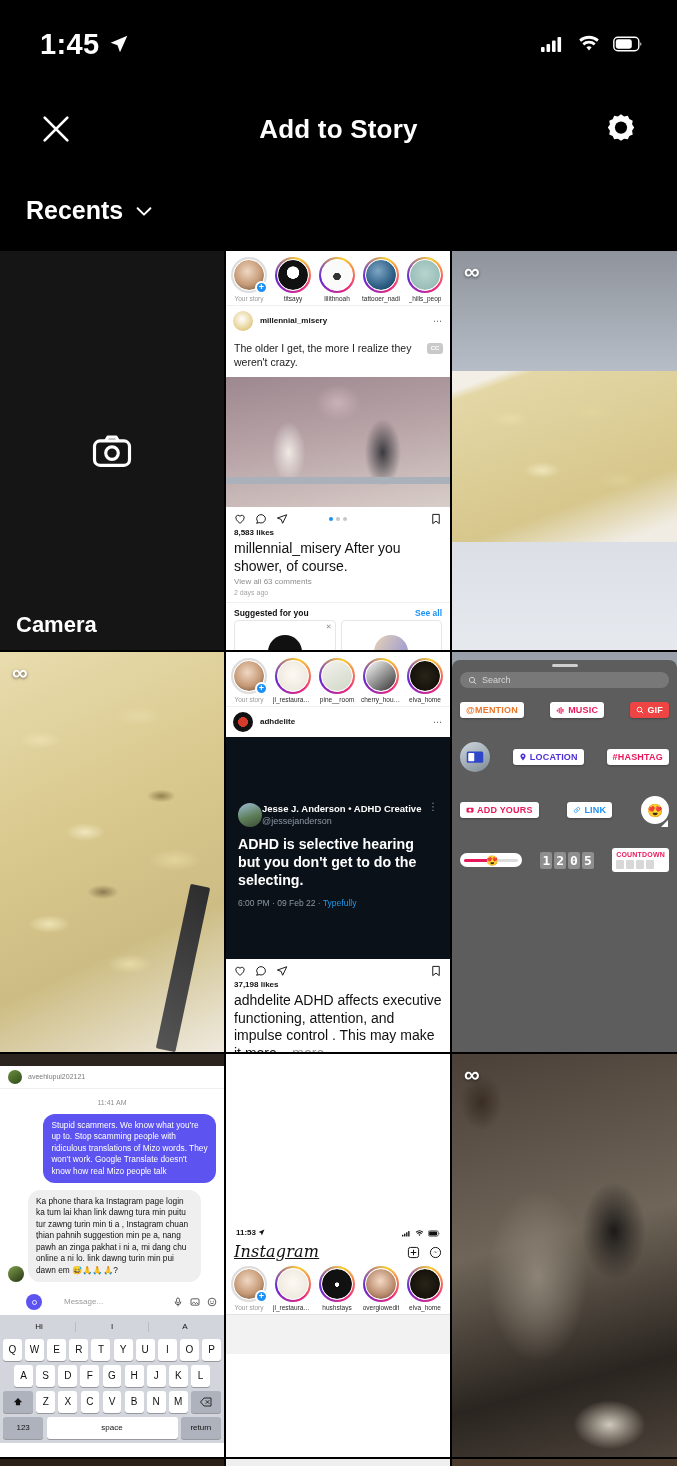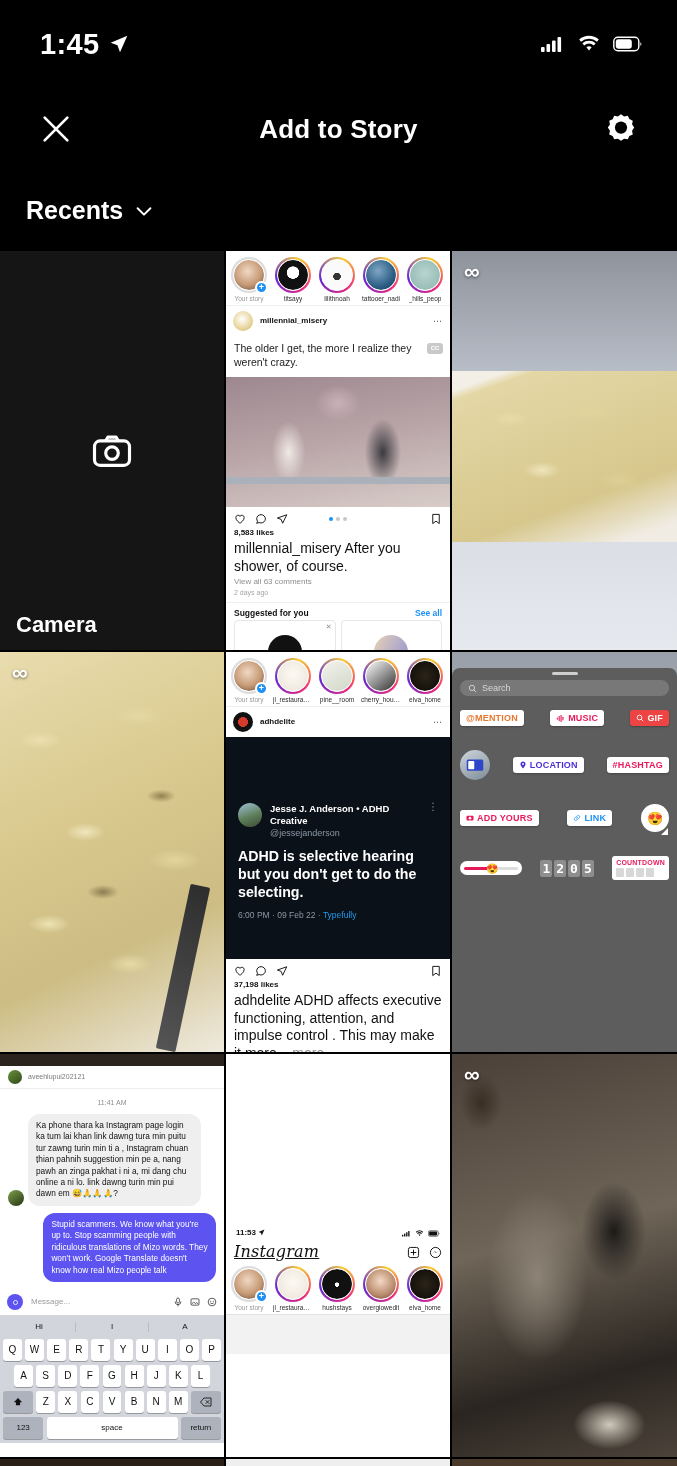--- a/index.html
+++ b/index.html
@@ -118,21 +118,21 @@
           padding:5px 8px 2px; display:flex; justify-content:space-between; }
   .sugg-t { font-size:8.5px; font-weight:700; color:#111; }
   .sugg-a { font-size:8.5px; color:#1d90f5; font-weight:600; }
   .suggcards { display:flex; gap:5px; padding:0 8px; }
   .suggcard { flex:1; height:46px; border:1px solid #e6e6e6; border-radius:4px;
               position:relative; overflow:hidden; background:#fff; }
   .sc-x { position:absolute; right:3px; top:2px; font-size:7px; color:#8e8e8e; }
 
   
   .tweet { padding:14px 12px; }
-  .tw-head { display:flex; align-items:flex-start; gap:8px; }
+  .tw-head { display:flex; align-items:flex-start; }
   .tw-av { width:24px; height:24px; border-radius:50%;
            background:linear-gradient(160deg,#9fc0d8,#5e7f5a 55%,#3b4a33); flex-shrink:0; }
   .tw-name { font-size:9.5px; font-weight:700; color:#fff; }
   .tw-handle { font-size:9px; color:#8b98a5; margin-top:1px; }
   .tw-kebab { margin-left:auto; color:#8b98a5; font-size:10px; line-height:8px; }
   .tw-body { font-size:14.2px; line-height:1.26; font-weight:700;
              color:#fff; margin-top:9px; }
   .tw-time { font-size:8.5px; color:#8b98a5; margin-top:8px; }
   .tw-time b { color:#1d9bf0; font-weight:400; }
 
@@ -143,22 +143,22 @@
            background:linear-gradient(145deg,#6b8f3a,#2f4a1c); }
   .dm-name { font-size:7px; color:#7a7a7a; }
   .dmbody { background:#fff; padding:8px 8px 0; }
   .dm-time { text-align:center; font-size:7px; color:#8e8e8e; margin:2px 0 6px; }
   .bubble-row { display:flex; align-items:flex-end; gap:4px; margin-bottom:7px; }
   .bubble { border-radius:12px; padding:6px 8px; font-size:8.3px; line-height:1.38; max-width:83%; }
   .bubble.them { background:#efefef; color:#111; }
   .bubble.me { background:#5c53f0; color:#fff; margin-left:auto; }
   .dm-thumb { width:16px; height:16px; border-radius:50%;
               background:linear-gradient(145deg,#7fa14a,#243314); flex-shrink:0; }
-  .dm-input { display:flex; align-items:center; gap:8px; padding:5px 7px;
-              background:#fff; }
+  .dm-input { display:flex; align-items:center; gap:22px; padding:5px 7px;
+              background:#fff;margin-left:19px; }
   .dm-camera { width:16px; height:16px; border-radius:50%; background:#5c53f0;
                display:flex; align-items:center; justify-content:center; }
   .dm-field { flex:1; font-size:8px; color:#9a9a9a; }
   .dm-icons { display:flex; gap:7px; align-items:center; color:#444; }
 
   
   .kb { background:#d2d5db; padding:3px 3px 4px; }
   .kb-pred { display:flex; height:17px; align-items:center; }
   .kb-pred div { flex:1; text-align:center; font-size:8px; color:#111;
                  border-right:1px solid #b9bcc2; }
@@ -547,21 +547,21 @@
       <div class="meta">
         <div class="likes">37,198 likes</div>
         <div class="capline"><span>adhdelite ADHD affects executive functioning, attention, and impulse control . This may make it more...</span> <span style="color:#8e8e8e">more</span></div>
         <div class="viewall">View all 162 comments</div>
       </div>
     </div>
   </div>
 
   <div class="cell">
     <div style="position:absolute;inset:0;background:linear-gradient(180deg,#9aa0aa,#c6ccd4)"></div>
-    <div class="tray" style="top:16px;border-radius:8px 8px 0 0">
+    <div class="tray" style="top:8px;border-radius:8px 8px 0 0">
       <div class="tray-top">
           <div class="grabber"></div>
         </div>
       <div class="searchbar">
         <svg width="9" height="9" viewBox="0 0 24 24">
           <circle cx="10.5" cy="10.5" r="7" fill="none" stroke="#d6d6d6" stroke-width="2.4"></circle>
           <path d="M15.8 15.8 21 21" stroke="#d6d6d6" stroke-width="2.4" stroke-linecap="round"></path>
         </svg>
         <span class="search-ph">Search</span>
       </div>
@@ -652,25 +652,25 @@
   <div class="cell">
     <div class="shot">
       <div style="height:12px;background:#2b241e"></div>
       <div class="dmtop">
         <div class="dm-av"></div>
         <div class="dm-name">aveehlupui202121</div>
       </div>
       <div class="dmbody">
         <div class="dm-time">11:41 AM</div>
         <div class="bubble-row">
+          <div class="bubble me">Stupid scammers. We know what you're up to. Stop scamming people with ridiculous translations of Mizo words. They won't work. Google Translate doesn't know how real Mizo people talk</div>
+        </div>
+        <div class="bubble-row">
           <div class="dm-thumb"></div>
           <div class="bubble them">Ka phone thara ka Instagram page login ka tum lai khan link dawng tura min puitu tur zawng turin min ti a , Instagram chuan ṭhian pahnih suggestion min pe a, nang pawh an zinga pakhat i ni a, mi dang chu online a ni lo. link dawng turin min pui dawn em 😅🙏🙏🙏?</div>
-        </div>
-        <div class="bubble-row">
-          <div class="bubble me">Stupid scammers. We know what you're up to. Stop scamming people with ridiculous translations of Mizo words. They won't work. Google Translate doesn't know how real Mizo people talk</div>
         </div>
       </div>
       <div class="dm-input">
         <div class="dm-camera">
           <svg width="9" height="9" viewBox="0 0 24 24">
               <circle cx="12" cy="12" r="5.5" fill="none" stroke="#fff" stroke-width="2.2"></circle>
             </svg>
         </div>
         <div class="dm-field">Message...</div>
         <div class="dm-icons">

